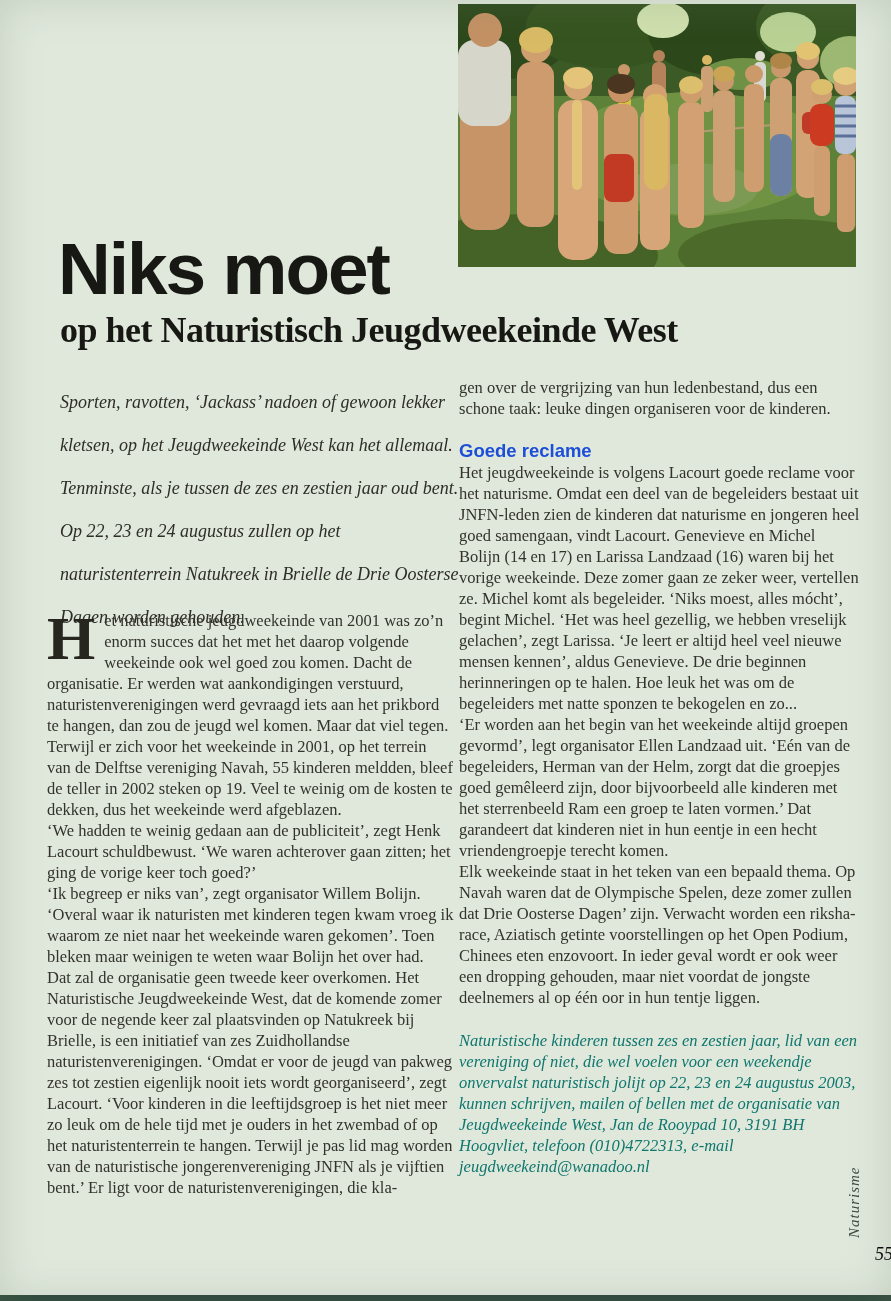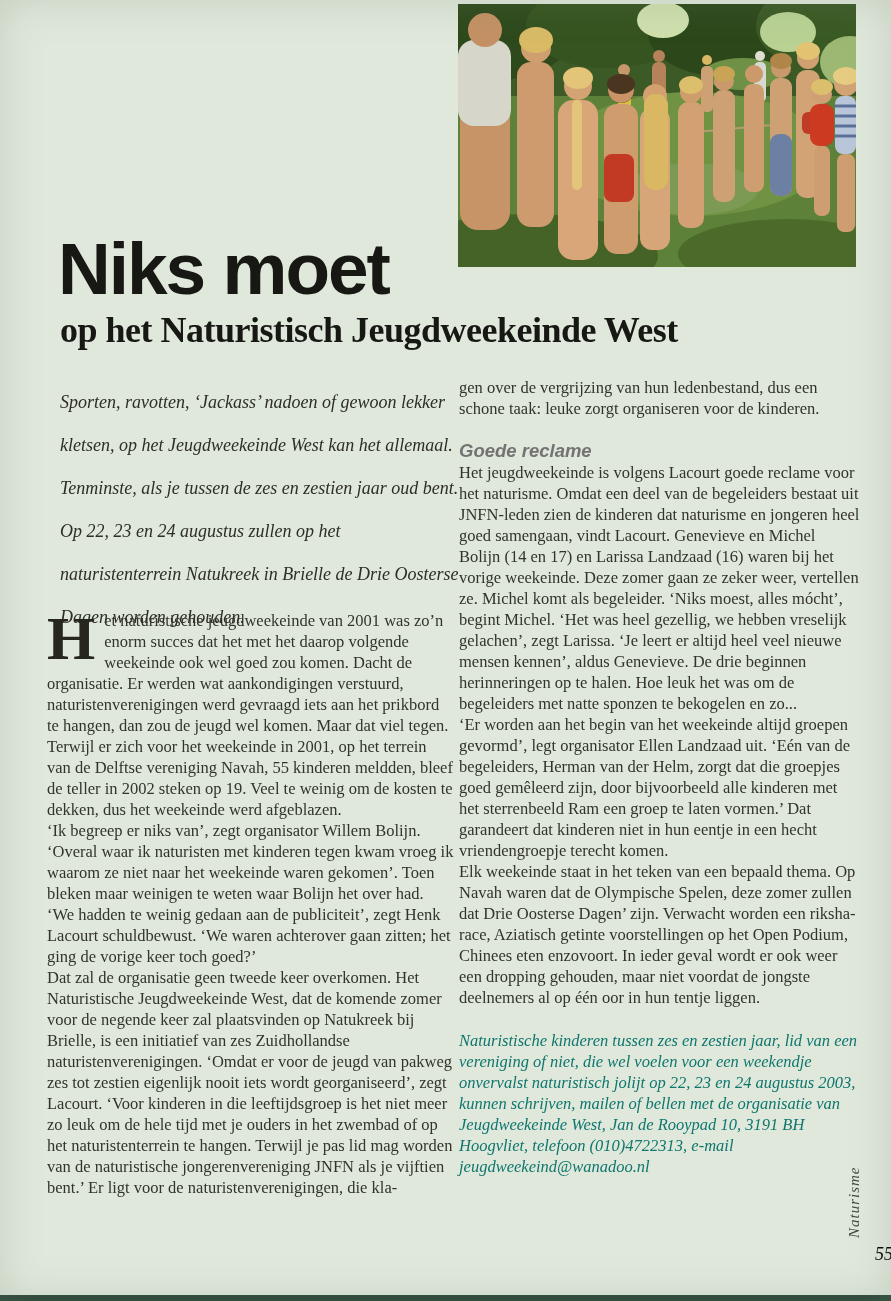--- a/index.html
+++ b/index.html
@@ -44,22 +44,22 @@
   .col-left{position:absolute;left:47px;top:610px;width:407px;}
   .col-right{position:absolute;left:459px;top:377px;width:401px;}
   .dropcap{
     float:left;
     font-weight:700;font-size:62px;line-height:50px;
     padding:3px 9px 0 0;color:#26261f;
   }
   .section-heading{
     margin:21px 0 1px 0;
     font-family:"Liberation Sans", sans-serif;
-    font-weight:700;font-style:italic;
-    font-size:18.5px;color:#737373;
+    font-weight:700;
+    font-size:18.5px;color:#1d4ed8;
   }
   .author{margin-top:22px !important;}
   .note{margin-top:22px !important;font-style:italic;color:#0f766e;}
   .vertical-label{
     position:absolute;left:846px;top:1238px;
     transform:rotate(-90deg);transform-origin:0 0;
     font-style:italic;font-size:15px;color:#3e4a3f;
     white-space:nowrap;letter-spacing:1px;
   }
   .page-number{
@@ -166,27 +166,27 @@
     </svg>
   </div>
 
   <h1 class="title" style="margin:0;">Niks moet</h1>
   <h2 class="subtitle" style="margin:0;font-family:Liberation Serif, serif;">op het Naturistisch Jeugdweekeinde West</h2>
 
   <div class="intro">Sporten, ravotten, ‘Jackass’ nadoen of gewoon lekker kletsen, op het Jeugdweekeinde West kan het allemaal. Tenminste, als je tussen de zes en zestien jaar oud bent. Op 22, 23 en 24 augustus zullen op het naturistenterrein Natukreek in Brielle de Drie Oosterse Dagen worden gehouden.</div>
 
   <div class="col col-left">
     <p><span class="dropcap">H</span><span>et naturistische jeugdweekeinde van 2001 was zo’n enorm succes dat het met het daarop volgende weekeinde ook wel goed zou komen. Dacht de organisatie. Er werden wat aankondigingen verstuurd, naturistenverenigingen werd gevraagd iets aan het prikbord te hangen, dan zou de jeugd wel komen. Maar dat viel tegen. Terwijl er zich voor het weekeinde in 2001, op het terrein van de Delftse vereniging Navah, 55 kinderen meldden, bleef de teller in 2002 steken op 19. Veel te weinig om de kosten te dekken, dus het weekeinde werd afgeblazen.</span></p>
+    <p>‘We hadden te weinig gedaan aan de publiciteit’, zegt Henk Lacourt schuldbewust. ‘We waren achterover gaan zitten; het ging de vorige keer toch goed?’</p>
     <p>‘Ik begreep er niks van’, zegt organisator Willem Bolijn. ‘Overal waar ik naturisten met kinderen tegen kwam vroeg ik waarom ze niet naar het weekeinde waren gekomen’. Toen bleken maar weinigen te weten waar Bolijn het over had.</p>
-    <p>‘We hadden te weinig gedaan aan de publiciteit’, zegt Henk Lacourt schuldbewust. ‘We waren achterover gaan zitten; het ging de vorige keer toch goed?’</p>
     <p>Dat zal de organisatie geen tweede keer overkomen. Het Naturistische Jeugdweekeinde West, dat de komende zomer voor de negende keer zal plaatsvinden op Natukreek bij Brielle, is een initiatief van zes Zuidhollandse naturistenverenigingen. ‘Omdat er voor de jeugd van pakweg zes tot zestien eigenlijk nooit iets wordt georganiseerd’, zegt Lacourt. ‘Voor kinderen in die leeftijdsgroep is het niet meer zo leuk om de hele tijd met je ouders in het zwembad of op het naturistenterrein te hangen. Terwijl je pas lid mag worden van de naturistische jongerenvereniging JNFN als je vijftien bent.’ Er ligt voor de naturistenverenigingen, die kla-</p>
   </div>
 
   <div class="col col-right">
-    <p>gen over de vergrijzing van hun ledenbestand, dus een schone taak: leuke zorgt organiseren voor de kinderen.</p>
+    <p>gen over de vergrijzing van hun ledenbestand, dus een schone taak: leuke dingen organiseren voor de kinderen.</p>
     <h3 class="section-heading">Goede reclame</h3>
     <p>Het jeugdweekeinde is volgens Lacourt goede reclame voor het naturisme. Omdat een deel van de begeleiders bestaat uit JNFN-leden zien de kinderen dat naturisme en jongeren heel goed samengaan, vindt Lacourt. Genevieve en Michel Bolijn (14 en 17) en Larissa Landzaad (16) waren bij het vorige weekeinde. Deze zomer gaan ze zeker weer, vertellen ze. Michel komt als begeleider. ‘Niks moest, alles mócht’, begint Michel. ‘Het was heel gezellig, we hebben vreselijk gelachen’, zegt Larissa. ‘Je leert er altijd heel veel nieuwe mensen kennen’, aldus Genevieve. De drie beginnen herinneringen op te halen. Hoe leuk het was om de begeleiders met natte sponzen te bekogelen en zo...</p>
     <p>‘Er worden aan het begin van het weekeinde altijd groepen gevormd’, legt organisator Ellen Landzaad uit. ‘Eén van de begeleiders, Herman van der Helm, zorgt dat die groepjes goed gemêleerd zijn, door bijvoorbeeld alle kinderen met het sterrenbeeld Ram een groep te laten vormen.’ Dat garandeert dat kinderen niet in hun eentje in een hecht vriendengroepje terecht komen.</p>
     <p>Elk weekeinde staat in het teken van een bepaald thema. Op Navah waren dat de Olympische Spelen, deze zomer zullen dat Drie Oosterse Dagen’ zijn. Verwacht worden een riksha-race, Aziatisch getinte voorstellingen op het Open Podium, Chinees eten enzovoort. In ieder geval wordt er ook weer een dropping gehouden, maar niet voordat de jongste deelnemers al op één oor in hun tentje liggen.</p>
     <p class="note">Naturistische kinderen tussen zes en zestien jaar, lid van een vereniging of niet, die wel voelen voor een weekendje onvervalst naturistisch jolijt op 22, 23 en 24 augustus 2003, kunnen schrijven, mailen of bellen met de organisatie van Jeugdweekeinde West, Jan de Rooypad 10, 3191 BH Hoogvliet, telefoon (010)4722313, e-mail jeugdweekeind@wanadoo.nl</p>
   </div>
 
   <div class="vertical-label">Naturisme</div>
   <div class="page-number">55</div>
   <div class="footer-bar"></div>

